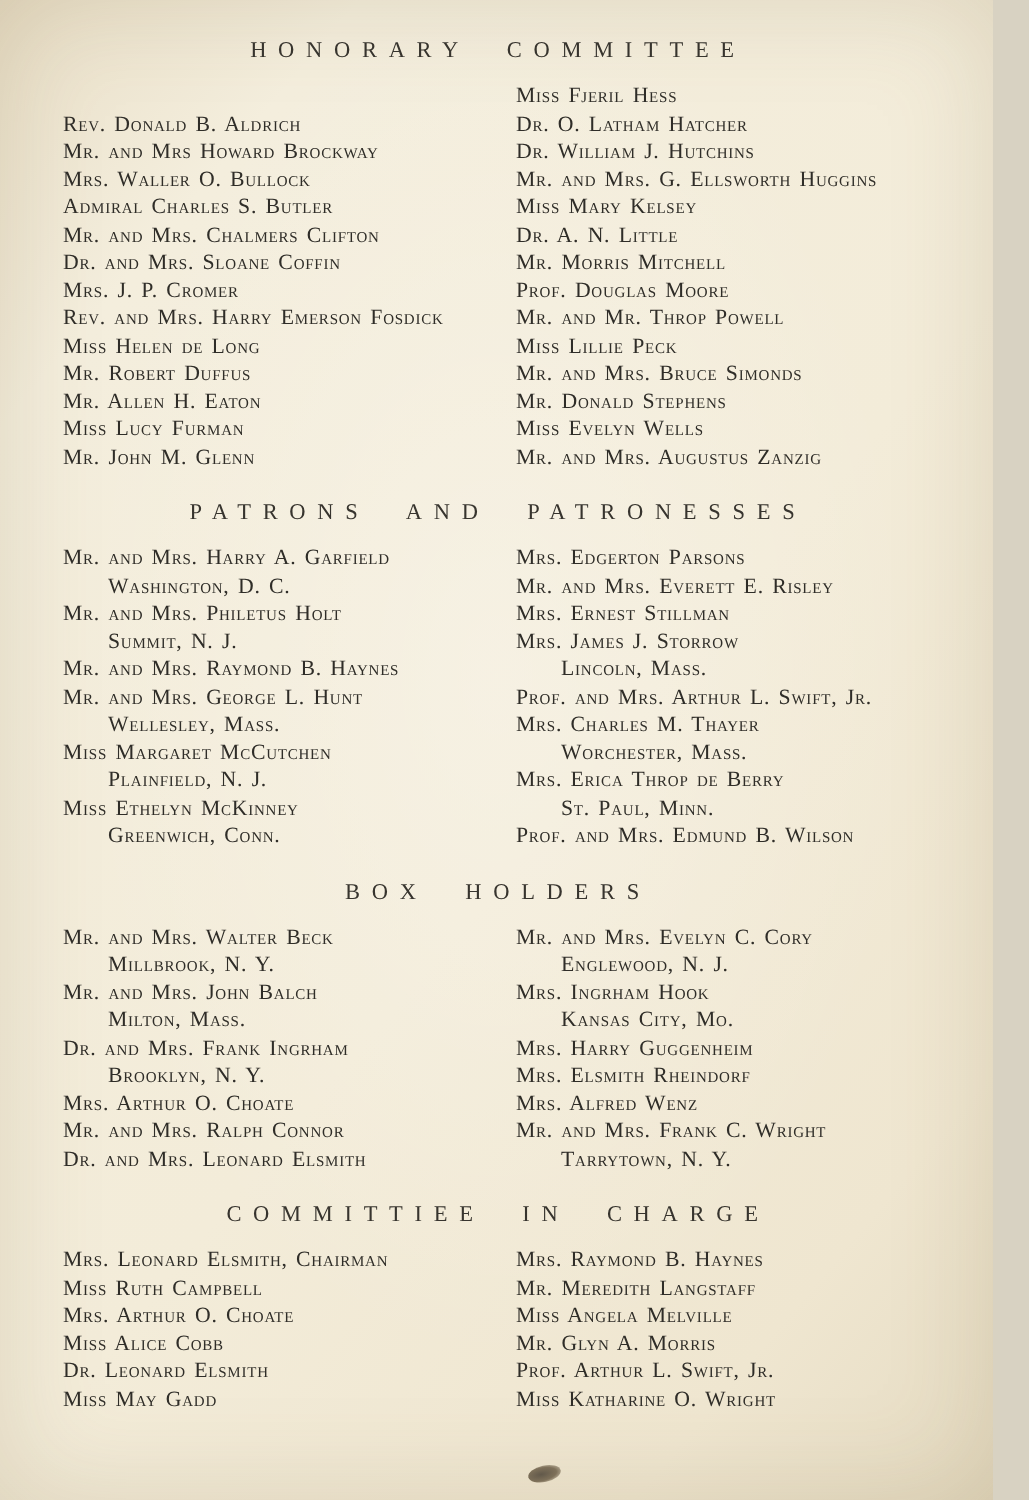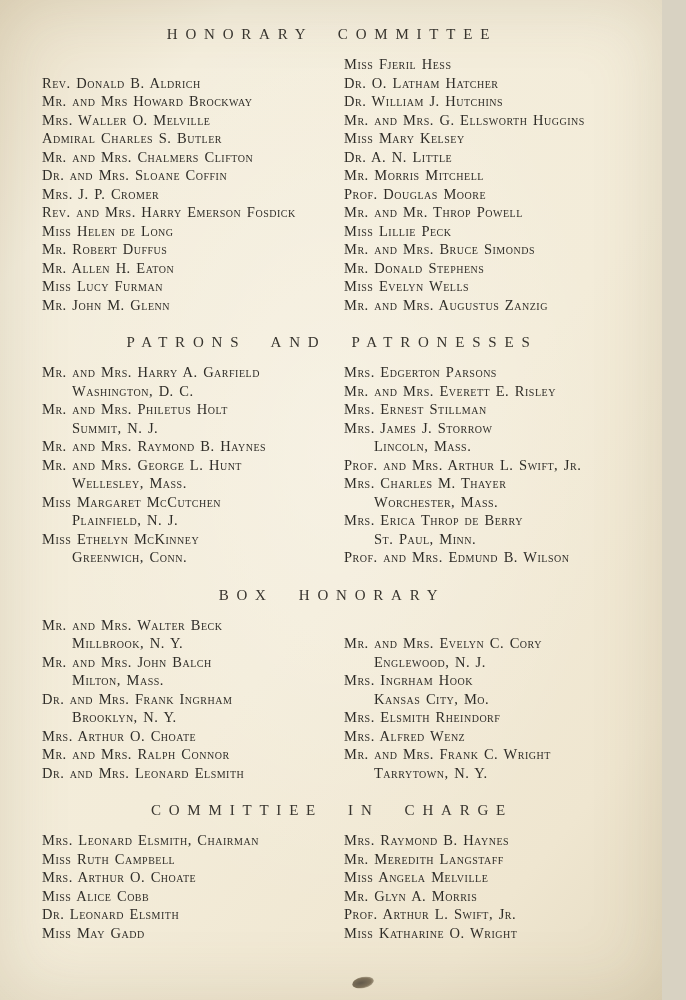--- a/index.html
+++ b/index.html
@@ -80,21 +80,21 @@
         <h2 class="section-title">HONORARY COMMITTEE</h2>
         <div class="section-columns">
           <div class="name-column left">
             <div class="list-item">
               <div class="person-name">Rev. Donald B. Aldrich</div>
             </div>
             <div class="list-item">
               <div class="person-name">Mr. and Mrs Howard Brockway</div>
             </div>
             <div class="list-item">
-              <div class="person-name">Mrs. Waller O. Melville</div>
+              <div class="person-name">Mrs. Waller O. Bullock</div>
             </div>
             <div class="list-item">
               <div class="person-name">Admiral Charles S. Butler</div>
             </div>
             <div class="list-item">
               <div class="person-name">Mr. and Mrs. Chalmers Clifton</div>
             </div>
             <div class="list-item">
               <div class="person-name">Dr. and Mrs. Sloane Coffin</div>
             </div>
@@ -219,21 +219,21 @@
               <div class="person-name">Mrs. Erica Throp de Berry</div>
               <div class="person-location">St. Paul, Minn.</div>
             </div>
             <div class="list-item">
               <div class="person-name">Prof. and Mrs. Edmund B. Wilson</div>
             </div>
           </div>
         </div>
       </section>
       <section class="section">
-        <h2 class="section-title">BOX HONORARY</h2>
+        <h2 class="section-title">BOX HOLDERS</h2>
         <div class="section-columns">
           <div class="name-column left">
             <div class="list-item">
               <div class="person-name">Mr. and Mrs. Walter Beck</div>
               <div class="person-location">Millbrook, N. Y.</div>
             </div>
             <div class="list-item">
               <div class="person-name">Mr. and Mrs. John Balch</div>
               <div class="person-location">Milton, Mass.</div>
             </div>
@@ -252,20 +252,23 @@
             </div>
           </div>
           <div class="name-column right">
             <div class="list-item">
               <div class="person-name">Mr. and Mrs. Evelyn C. Cory</div>
               <div class="person-location">Englewood, N. J.</div>
             </div>
             <div class="list-item">
               <div class="person-name">Mrs. Ingrham Hook</div>
               <div class="person-location">Kansas City, Mo.</div>
+            </div>
+            <div class="list-item">
+              <div class="person-name">Mrs. Harry Guggenheim</div>
             </div>
             <div class="list-item">
               <div class="person-name">Mrs. Elsmith Rheindorf</div>
             </div>
             <div class="list-item">
               <div class="person-name">Mrs. Alfred Wenz</div>
             </div>
             <div class="list-item">
               <div class="person-name">Mr. and Mrs. Frank C. Wright</div>
               <div class="person-location">Tarrytown, N. Y.</div>

